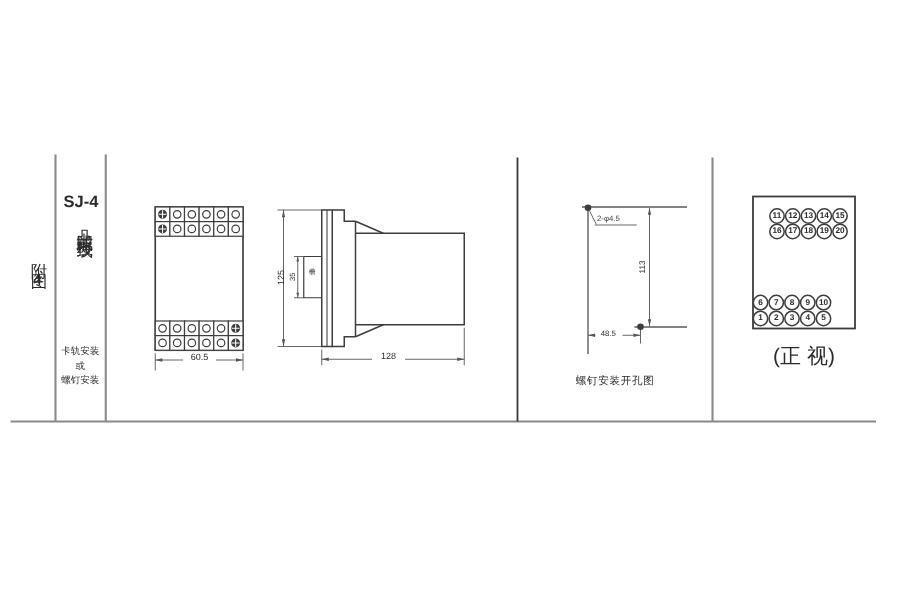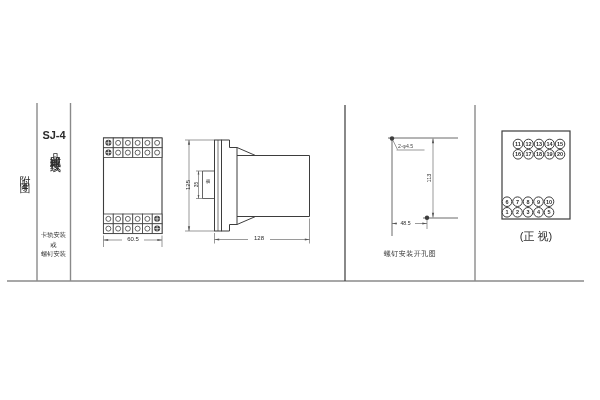--- a/index.html
+++ b/index.html
@@ -189,15 +189,15 @@
   <span class="tn" style="left:510.5px;top:196.7px;">7</span>
   <span class="tn" style="left:521px;top:196.7px;">8</span>
   <span class="tn" style="left:531.5px;top:196.7px;">9</span>
   <span class="tn" style="left:542px;top:196.7px;">10</span>
   <span class="tn" style="left:500px;top:207.3px;">1</span>
   <span class="tn" style="left:510.5px;top:207.3px;">2</span>
   <span class="tn" style="left:521px;top:207.3px;">3</span>
   <span class="tn" style="left:531.5px;top:207.3px;">4</span>
   <span class="tn" style="left:542px;top:207.3px;">5</span>
 
-  <div class="t" style="left:510px;top:229px;width:52px;text-align:center;font-size:11px;">(正 视)</div>
+  <div class="t" style="left:510px;top:229px;width:52px;text-align:center;font-size:14px;">(正 视)</div>
 
 </div>
 
 </body></html>

